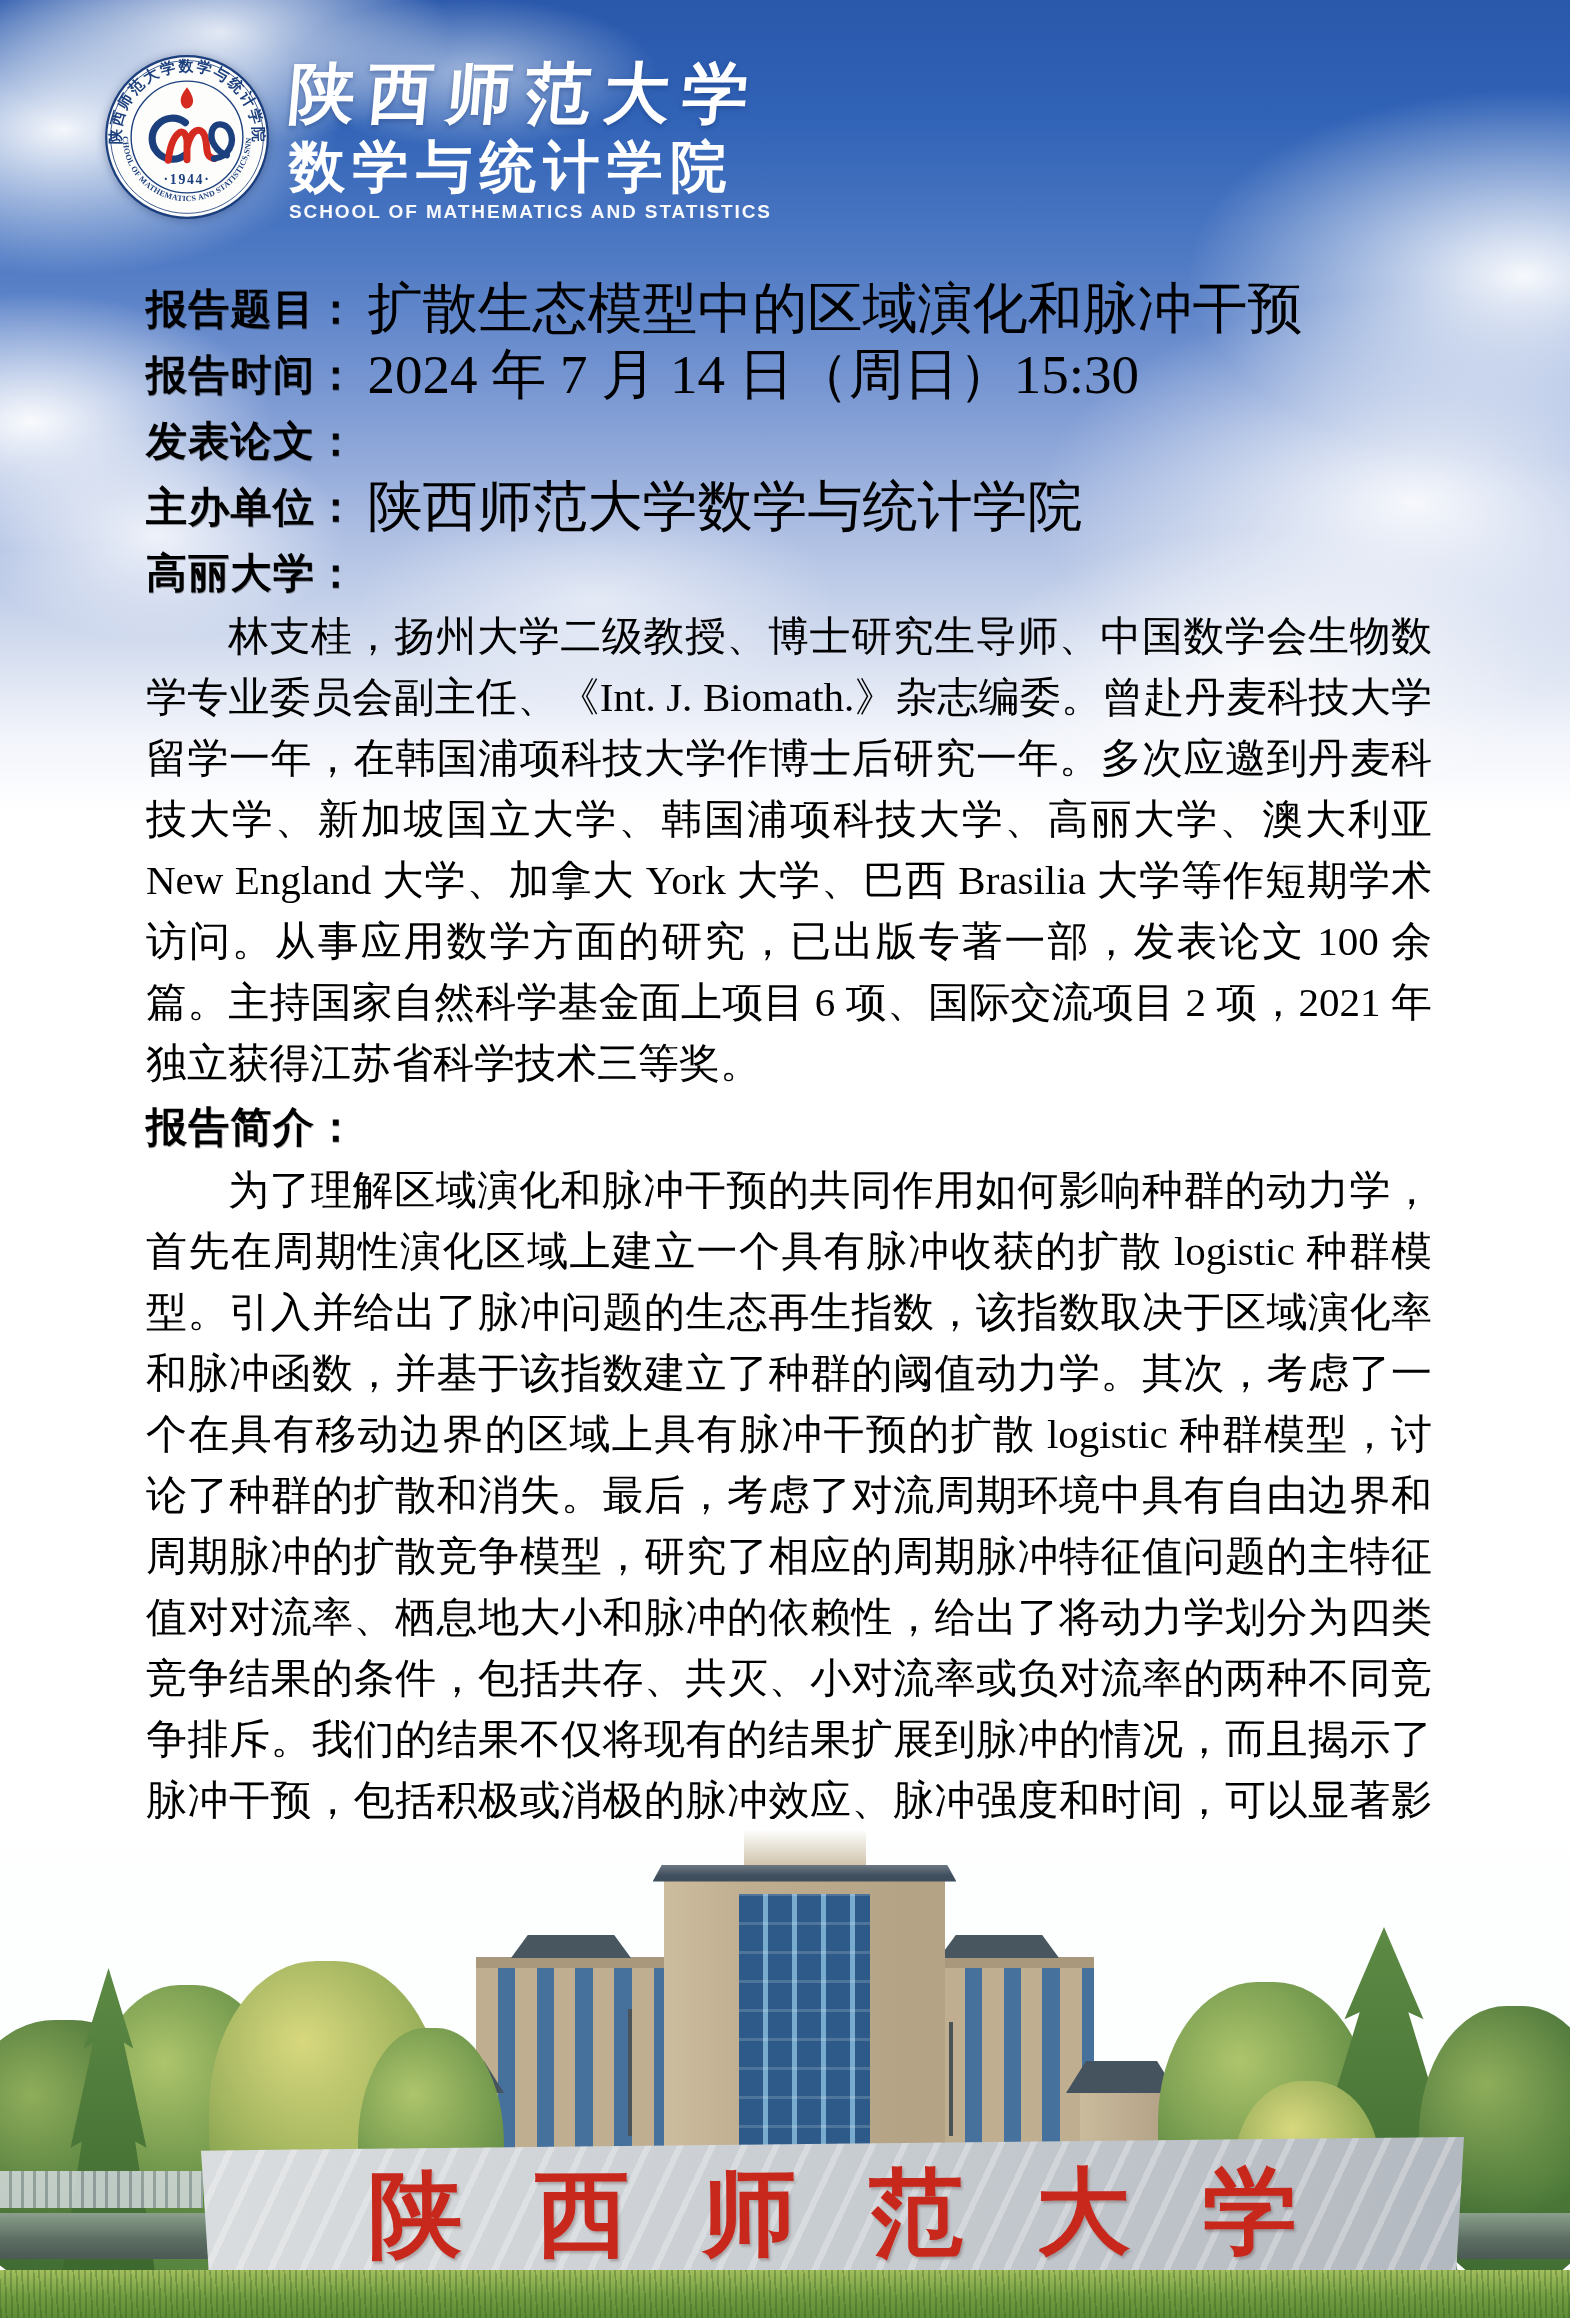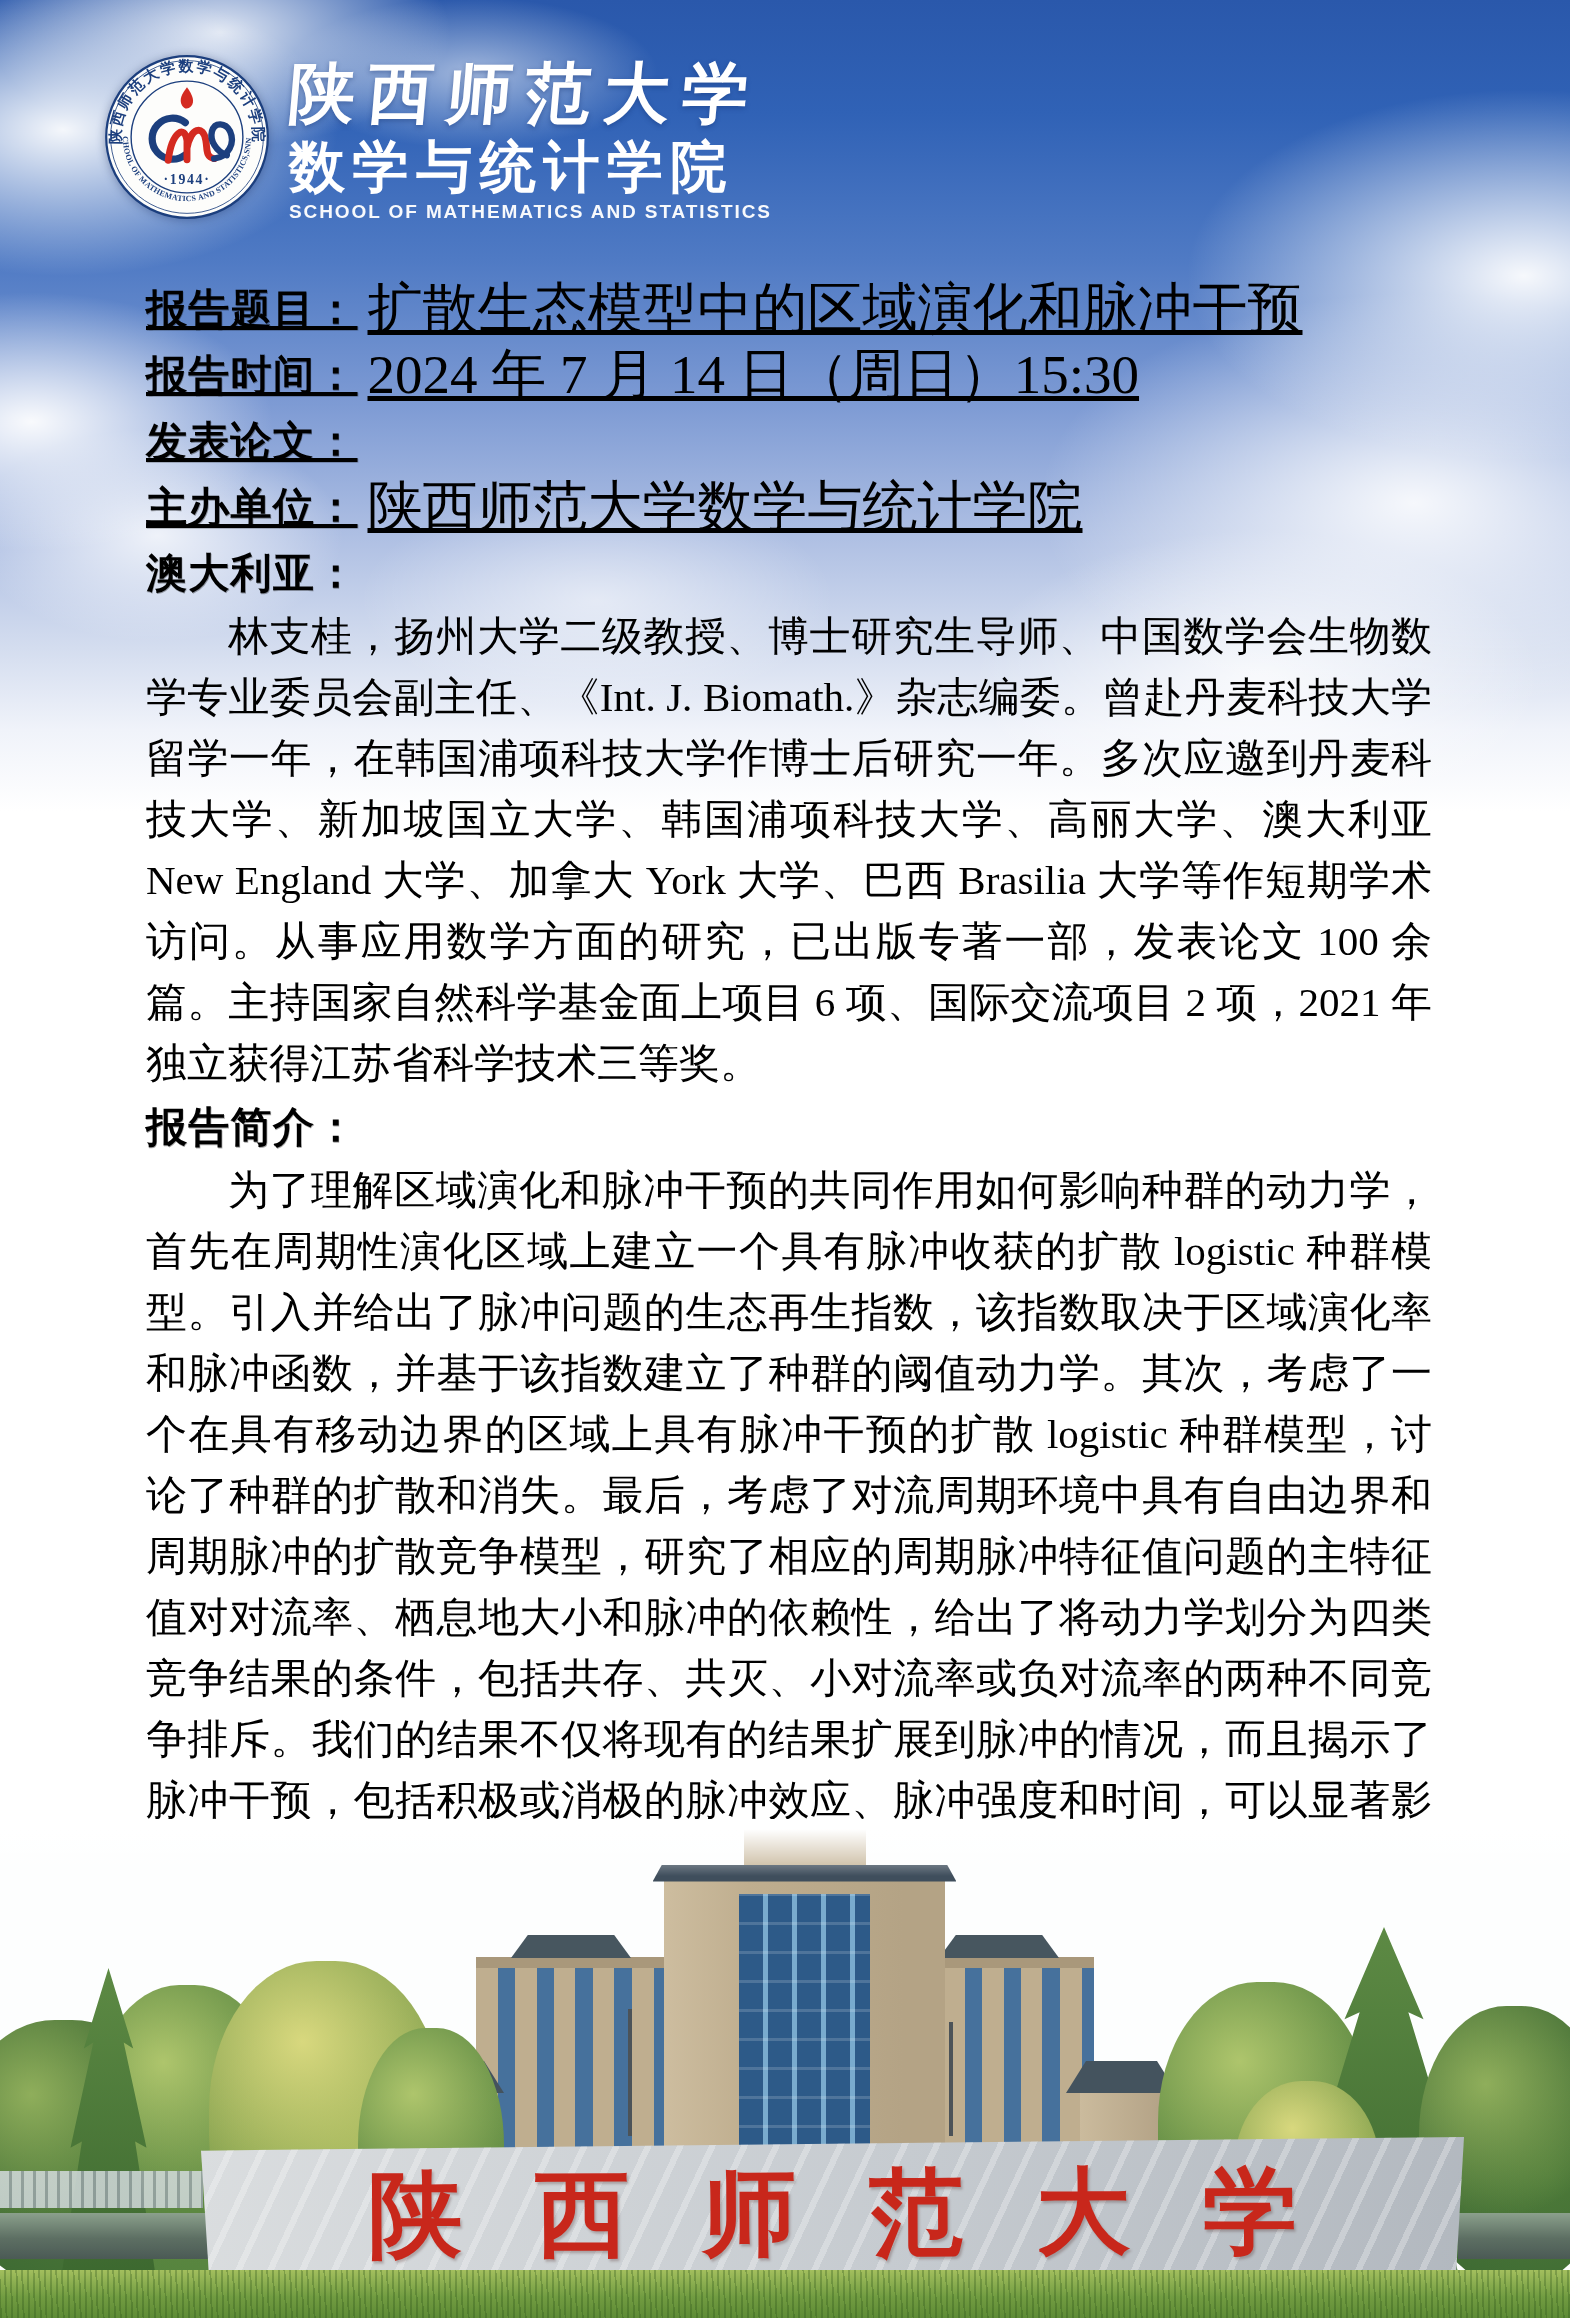--- a/index.html
+++ b/index.html
@@ -28,21 +28,21 @@
   .titles{color:#ffffff;padding-top:1.3px;}
   .uni-name{font-family:"DejaVu Serif",serif;font-weight:700;font-size:66px;line-height:76px;
             letter-spacing:12.7px;transform:skewX(-5deg);text-shadow:0 1.9px 5px rgba(15,45,110,.4);}
   .school-name{font-family:"Liberation Sans",sans-serif;font-weight:700;font-size:56px;
                line-height:65px;letter-spacing:7.6px;margin-top:3px;}
   .school-en{font-family:Liberation Sans, sans-serif;font-weight:700;font-size:19px;line-height:25px;
              letter-spacing:1.9px;opacity:.96;}
 
   
   .content{position:absolute;left:146px;top:276px;width:1286px;color:#000;}
-  .field{display:flex;align-items:flex-end;line-height:66px;white-space:nowrap;text-decoration:underline;}
+  .field{display:flex;align-items:flex-end;line-height:66px;white-space:nowrap;}
   .field-label,.section-heading{font-family:"Liberation Sans",sans-serif;font-weight:700;
     font-size:41px;letter-spacing:1.3px;text-shadow:0.6px 0.6px 0 rgba(0,0,0,.35);}
   .field-value{font-family:"Liberation Serif",serif;font-size:55px;margin-left:10px;}
   .section-heading{line-height:66px;}
   .para{font-family:"Liberation Serif",serif;font-size:41px;line-height:61px;
         text-align:justify;text-indent:2em;margin:0;}
 
   
   .photo{position:absolute;left:0;top:1819px;width:1571px;height:500px;background:#fdfefe;overflow:hidden;}
   .photo .fade{position:absolute;top:0;left:0;right:0;height:57px;z-index:8;
@@ -160,21 +160,21 @@
       <span class="field-value">2024 年 7 月 14 日（周日）15:30</span>
     </div>
     <div class="field">
       <span class="field-label">发表论文：</span>
     </div>
     <div class="field">
       <span class="field-label">主办单位：</span>
       <span class="field-value">陕西师范大学数学与统计学院</span>
     </div>
 
-    <div class="section-heading">澳大利亚：</div>
+    <div class="section-heading">高丽大学：</div>
     <p class="para">林支桂，扬州大学二级教授、博士研究生导师、中国数学会生物数学专业委员会副主任、《Int. J. Biomath.》杂志编委。曾赴丹麦科技大学留学一年，在韩国浦项科技大学作博士后研究一年。多次应邀到丹麦科技大学、新加坡国立大学、韩国浦项科技大学、高丽大学、澳大利亚 New England 大学、加拿大 York 大学、巴西 Brasilia 大学等作短期学术访问。从事应用数学方面的研究，已出版专著一部，发表论文 100 余篇。主持国家自然科学基金面上项目 6 项、国际交流项目 2 项，2021 年独立获得江苏省科学技术三等奖。</p>
 
     <div class="section-heading">报告简介：</div>
     <p class="para">为了理解区域演化和脉冲干预的共同作用如何影响种群的动力学，首先在周期性演化区域上建立一个具有脉冲收获的扩散 logistic 种群模型。引入并给出了脉冲问题的生态再生指数，该指数取决于区域演化率和脉冲函数，并基于该指数建立了种群的阈值动力学。其次，考虑了一个在具有移动边界的区域上具有脉冲干预的扩散 logistic 种群模型，讨论了种群的扩散和消失。最后，考虑了对流周期环境中具有自由边界和周期脉冲的扩散竞争模型，研究了相应的周期脉冲特征值问题的主特征值对对流率、栖息地大小和脉冲的依赖性，给出了将动力学划分为四类竞争结果的条件，包括共存、共灭、小对流率或负对流率的两种不同竞争排斥。我们的结果不仅将现有的结果扩展到脉冲的情况，而且揭示了脉冲干预，包括积极或消极的脉冲效应、脉冲强度和时间，可以显著影响和改变竞争结果。</p>
   </div>
 
   <div class="photo">
 
     <div class="bld b-wing left">
       <div class="cap"></div>

